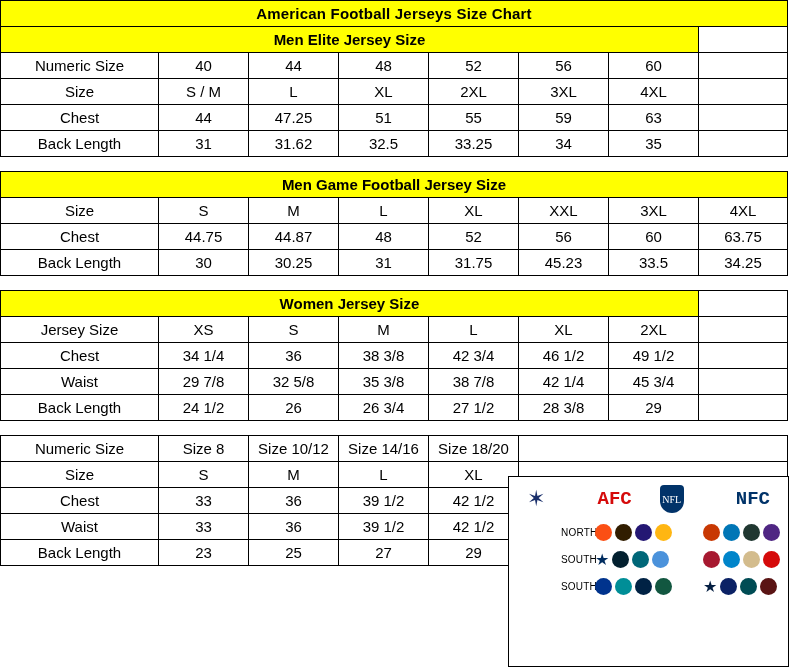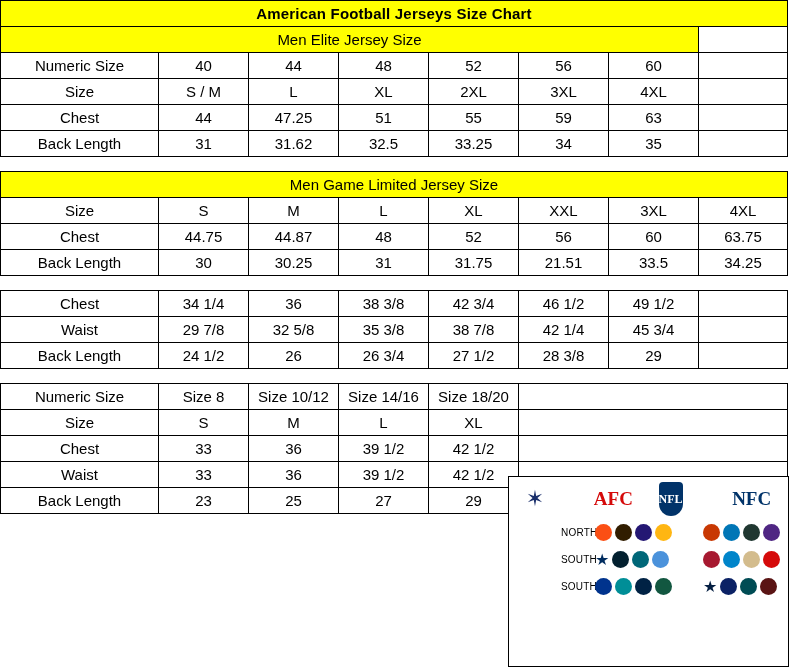--- a/index.html
+++ b/index.html
@@ -47,20 +47,21 @@
     background: #ffff00;
     font-weight: bold;
     font-size: 16.5px;
     height: 30px;
     letter-spacing: 0.2px;
   }
   td.section-title {
     background: #ffff00;
     font-size: 16px;
     height: 28px;
+    font-weight: bold;
   }
   td.rowlabel {
     font-size: 15.5px;
   }
 
   
   .logo-panel {
     position: absolute;
     right: 0;
     width: 281px;
@@ -110,31 +111,31 @@
     display: inline-block;
     border-radius: 3px 3px 8px 8px;
   }
   .team-star {
     font-size: 16px;
     line-height: 1;
   }
   .hdr-logo {
     font-weight: bold;
     font-size: 19px;
-    font-family: Liberation Serif, serif;
+    font-family: Liberation Mono, monospace;
     margin-left: 24px;
   }
   .nfl-shield {
     width: 24px;
-    height: 34px;
+    height: 28px;
     background: #013369;
     border-radius: 4px 4px 12px 12px;
     color: #ffffff;
-    font-size: 12px;
-    font-weight: bold;
+    font-size: 10px;
+    font-weight: normal;
     display: flex;
     align-items: center;
     justify-content: center;
     font-family: "Liberation Serif", serif;
   }
   .sunburst {
     font-size: 22px;
     color: #1a2f6b;
     line-height: 1;
   }
@@ -204,21 +205,21 @@
         <td>34</td>
         <td>35</td>
         <td class="blank"></td>
       </tr>
 
       <tr class="spacer">
           <td colspan="8"></td>
         </tr>
 
       <tr>
-        <td class="section-title" colspan="8">Men Game Limited Jersey Size</td>
+        <td class="section-title" colspan="8">Men Game Football Jersey Size</td>
       </tr>
       <tr>
         <td class="rowlabel">Size</td>
         <td>S</td>
         <td>M</td>
         <td>L</td>
         <td>XL</td>
         <td>XXL</td>
         <td>3XL</td>
         <td>4XL</td>
@@ -232,29 +233,43 @@
         <td>56</td>
         <td>60</td>
         <td>63.75</td>
       </tr>
       <tr>
         <td class="rowlabel">Back Length</td>
         <td>30</td>
         <td>30.25</td>
         <td>31</td>
         <td>31.75</td>
-        <td>21.51</td>
+        <td>45.23</td>
         <td>33.5</td>
         <td>34.25</td>
       </tr>
 
       <tr class="spacer">
           <td colspan="8"></td>
         </tr>
 
+      <tr>
+        <td class="section-title" colspan="7">Women Jersey Size</td>
+        <td class="blank"></td>
+      </tr>
+      <tr>
+        <td class="rowlabel">Jersey Size</td>
+        <td>XS</td>
+        <td>S</td>
+        <td>M</td>
+        <td>L</td>
+        <td>XL</td>
+        <td>2XL</td>
+        <td class="blank"></td>
+      </tr>
       <tr>
         <td class="rowlabel">Chest</td>
         <td>34 1/4</td>
         <td>36</td>
         <td>38 3/8</td>
         <td>42 3/4</td>
         <td>46 1/2</td>
         <td>49 1/2</td>
         <td class="blank"></td>
       </tr>

